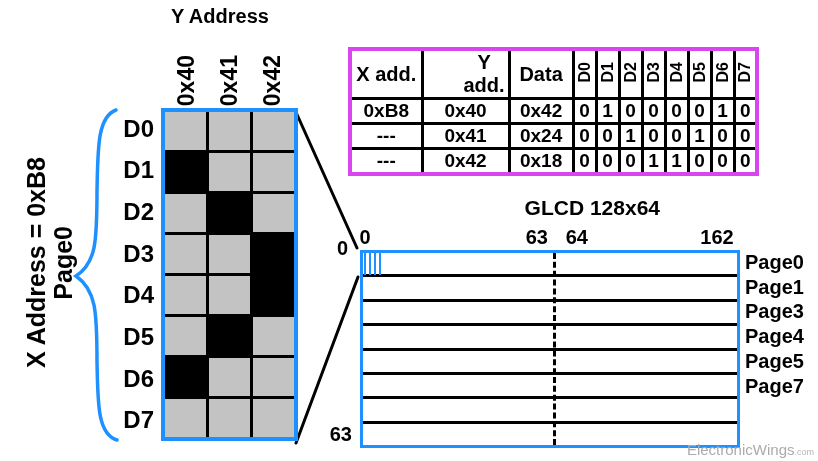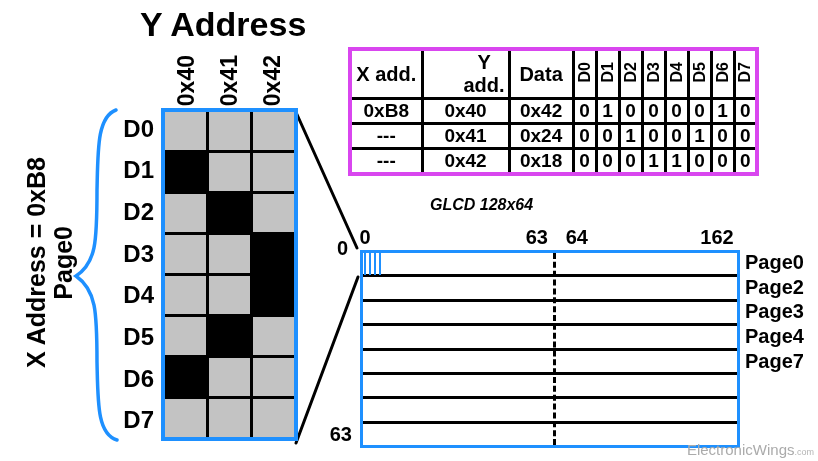--- a/index.html
+++ b/index.html
@@ -12,21 +12,21 @@
     overflow: hidden;
   }
   .abs { position: absolute; }
 
   
   #overlay { left: 0; top: 0; width: 818px; height: 461px; pointer-events: none; }
 
   
   #y-address-title {
     left: 140px; top: 5px; width: 160px;
-    text-align: right; font-size: 34px; font-weight: bold; color: #000;
+    text-align: center; font-size: 20px; font-weight: bold; color: #000;
     white-space: nowrap;
   }
   .vtext {
     display: inline-block;
     writing-mode: vertical-rl;
     transform: rotate(180deg);
     white-space: nowrap;
   }
   #grid-col-labels {
     left: 165px; top: 28px; width: 129px; height: 78px;
@@ -78,22 +78,22 @@
   #addr-table th { height: 34px; font-size: 20px; padding: 0 3px; }
   #addr-table th.wide0 { width: 72px; }
   #addr-table th.wide1 { width: 68px; padding-left: 40px; }
   #addr-table th.wide2 { width: 64px; }
   #addr-table th.bitcol { width: 23px; font-size: 16px; padding: 2px 0; }
   #addr-table th.bitcol .vtext { font-size: 16px; }
   #addr-table td { height: 25px; font-size: 19px; }
 
   
   #glcd-title {
-    left: 430px; top: 196px; width: 230px; text-align: left;
-    font-size: 16px; font-weight: bold; color: #000; white-space: nowrap; font-style: italic;
+    left: 430px; top: 196px; width: 230px; text-align: right;
+    font-size: 21px; font-weight: bold; color: #000; white-space: nowrap;
   }
   .glcd-num { font-size: 20px; font-weight: bold; color: #000; white-space: nowrap; }
   #glcd-col-origin { left: 357px; top: 226px; width: 16px; text-align: center; }
   #glcd-row-origin { left: 330px; top: 237px; width: 18px; text-align: right; }
   #glcd-col-63 { left: 516px; top: 226px; width: 32px; text-align: right; }
   #glcd-col-64 { left: 556px; top: 226px; width: 32px; text-align: right; }
   #glcd-col-127 { left: 698px; top: 226px; width: 38px; text-align: center; }
   #glcd-row-63 { left: 318px; top: 423px; width: 34px; text-align: right; }
 
   #glcd-box {
@@ -272,23 +272,24 @@
         <div class="strip"></div>
         <div class="strip"></div>
         <div class="strip"></div>
         <div class="strip"></div>
       </div>
     <div id="glcd-dashed-line"></div>
     <div id="glcd-hatch"></div>
   </div>
   <div id="glcd-page-labels" class="abs">
       <div class="pagelabel">Page0</div>
-      <div class="pagelabel">Page2</div>
+      <div class="pagelabel">Page1</div>
       <div class="pagelabel">Page3</div>
       <div class="pagelabel">Page4</div>
+      <div class="pagelabel">Page5</div>
       <div class="pagelabel">Page7</div>
     </div>
 
   <div id="watermark" class="abs">
     <span>ElectronicWings</span><span class="suffix">.com</span>
   </div>
 
 </div>
 
 </body></html>

